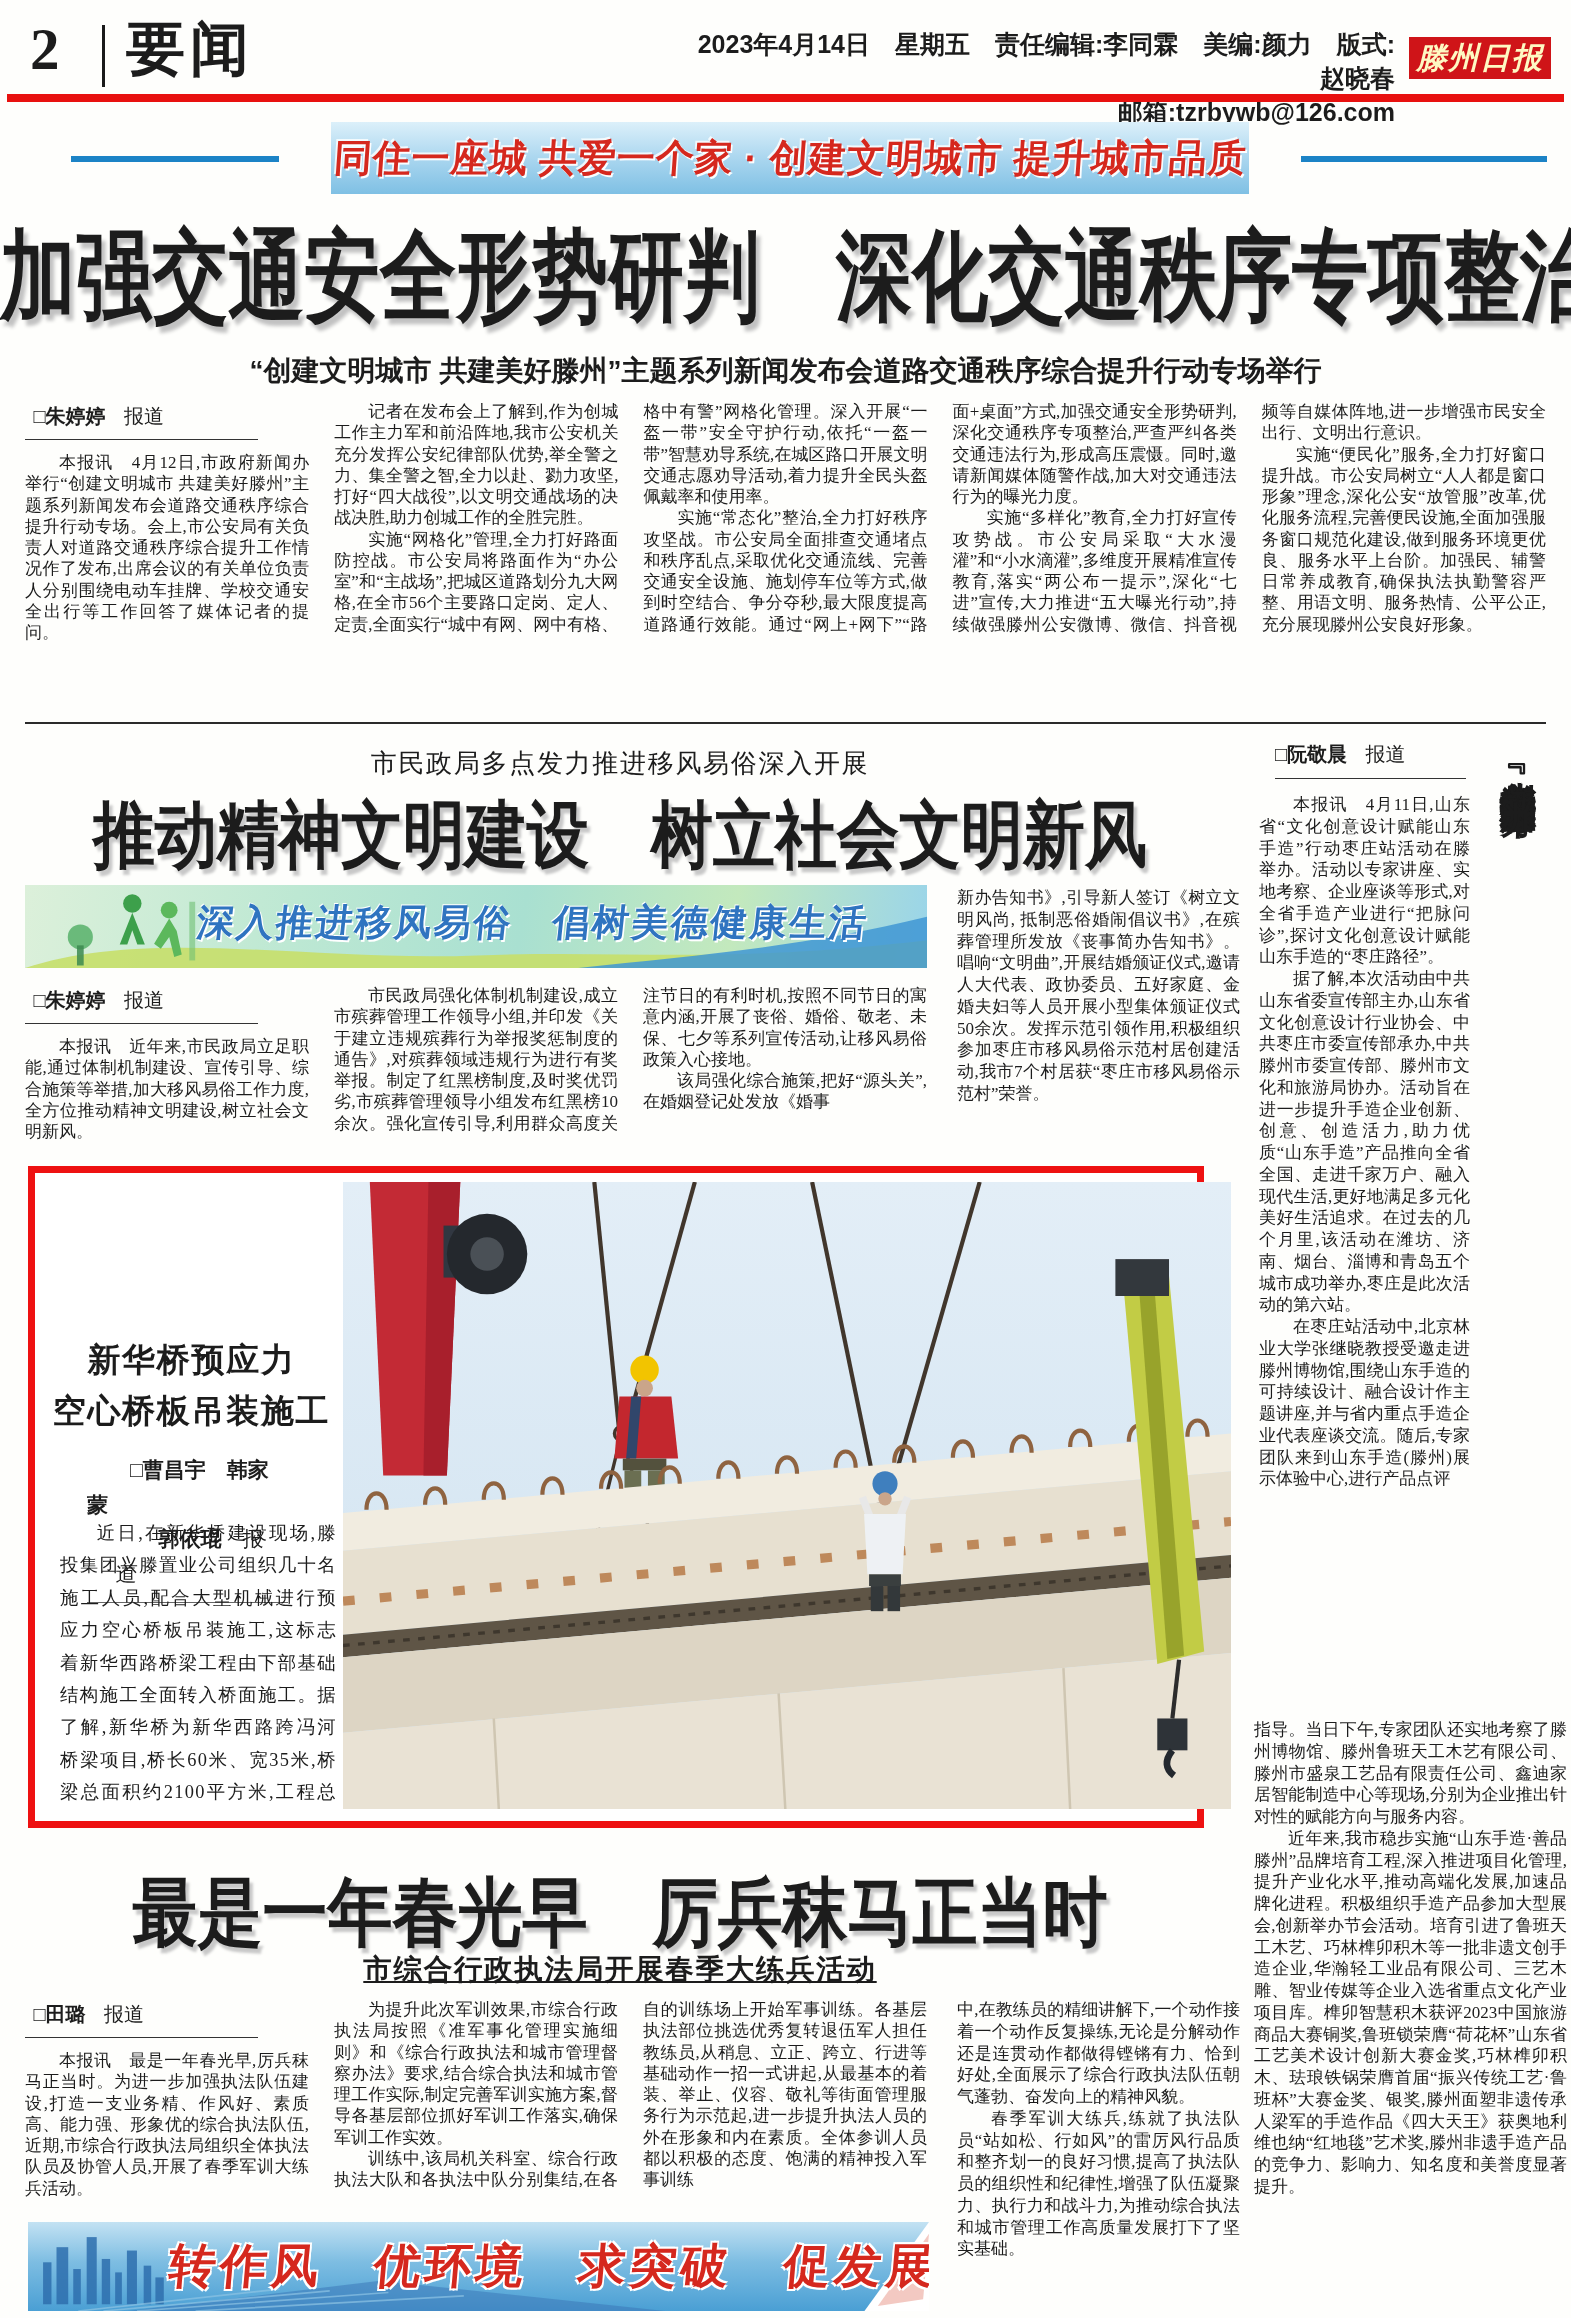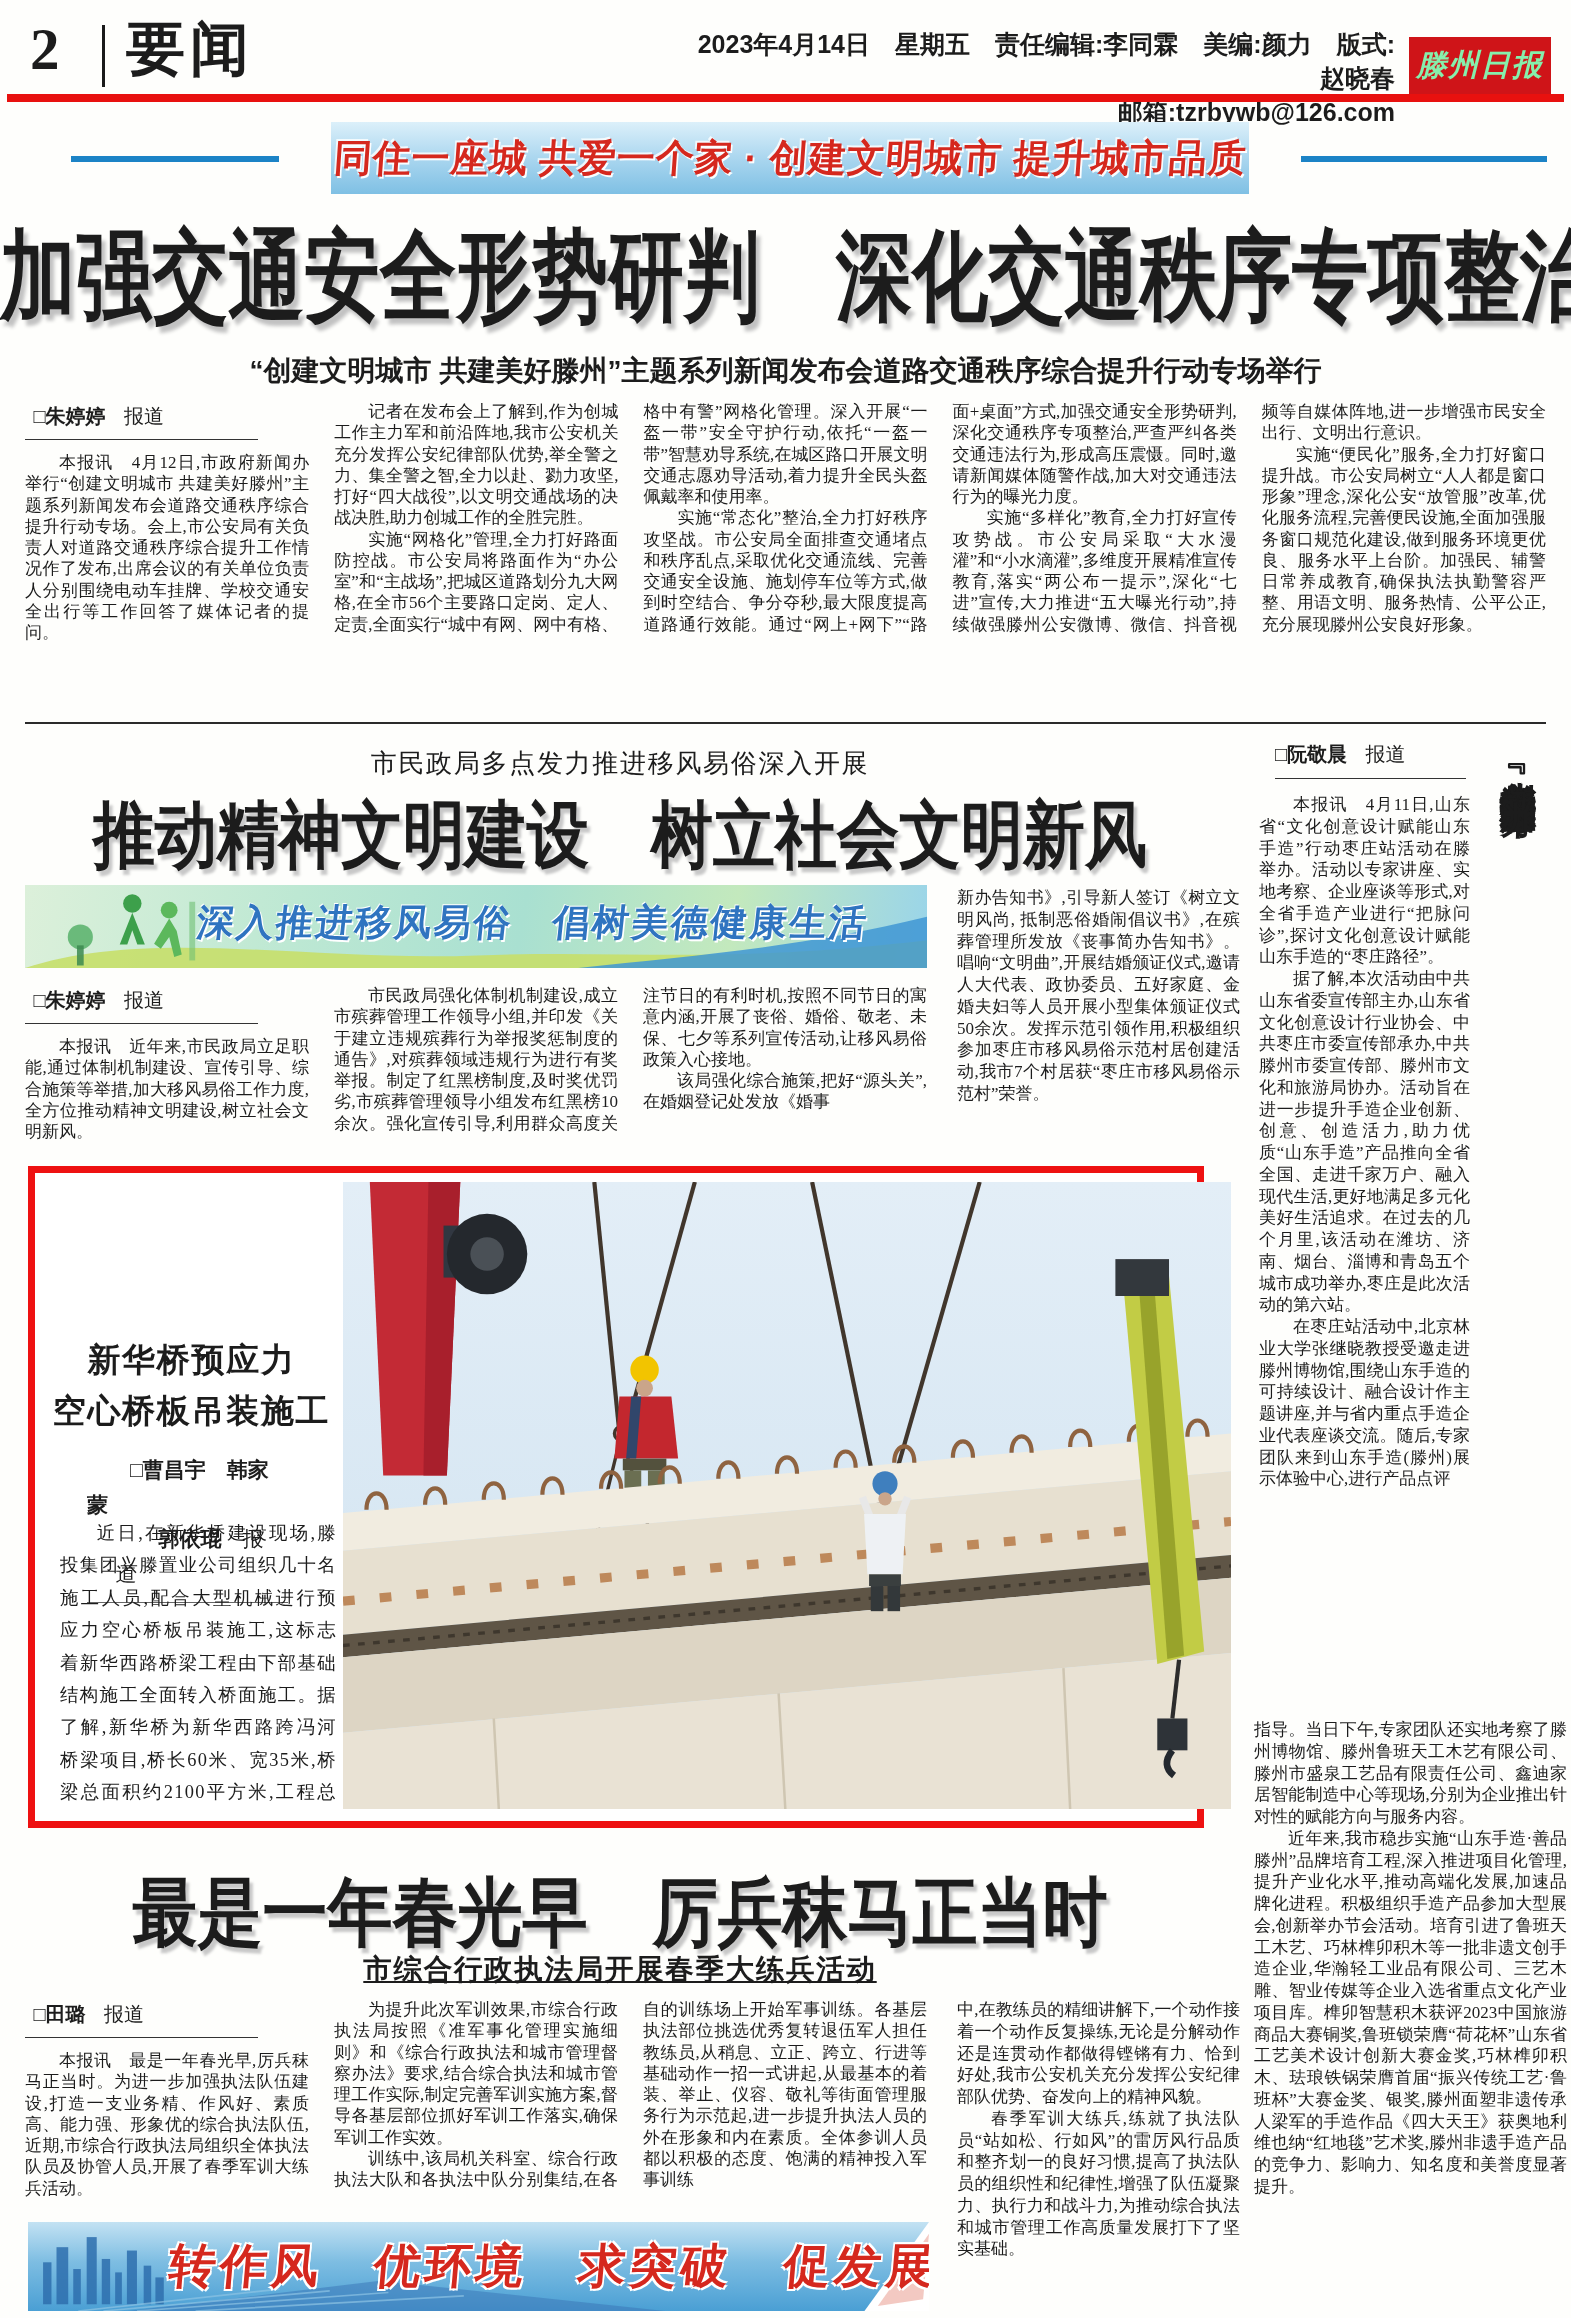--- a/index.html
+++ b/index.html
@@ -7,22 +7,22 @@
         font-family:"Liberation Serif",serif;color:#1c1c1c;overflow:hidden;margin:0 auto;}
   .page *{box-sizing:border-box;}
 
   
   .hdr-num{position:absolute;left:30px;top:15px;font-size:59px;font-weight:bold;}
   .hdr-div{position:absolute;left:102px;top:25px;width:2.5px;height:62px;background:#1a1a1a;}
   .hdr-sec{position:absolute;left:126px;top:10px;font-size:59px;font-weight:900;
            font-family:"Liberation Sans",sans-serif;letter-spacing:5px;}
   .hdr-info{position:absolute;left:687px;top:27px;width:708px;text-align:right;
             font-family:"Liberation Sans",sans-serif;font-weight:bold;font-size:25px;line-height:34px;}
-  .masthead{position:absolute;left:1409px;top:37px;width:142px;height:57px;background:#cf1418;
-            color:#86efac;display:flex;align-items:center;justify-content:center;
+  .masthead{position:absolute;left:1409px;top:37px;width:142px;height:42px;background:#cf1418;
+            color:#fef9c3;display:flex;align-items:center;justify-content:center;
             font-size:30px;font-style:italic;font-weight:bold;letter-spacing:1.7px;transform:none;}
   .hdr-rule{position:absolute;left:6.7px;top:94px;width:1557px;height:7.5px;background:#e8110f;}
 
   
   .side-line{position:absolute;top:156px;height:5.9px;background:#1c83c6;}
   .sl-left{left:71px;width:208px;}
   .sl-right{left:1301px;width:246px;}
   .civic{position:absolute;left:331px;top:122px;width:918px;height:72px;
          background:linear-gradient(180deg,#dcf0fa 0%,#a6d4ee 55%,#7fc0e4 100%);
          display:flex;align-items:center;justify-content:center;overflow:hidden;}
@@ -283,21 +283,21 @@
       <span class="byl-name">□田璐</span>
       <span class="byl-label">报道</span>
     </div>
     <div>
         <p class="para">本报讯　最是一年春光早,厉兵秣马正当时。为进一步加强执法队伍建设,打造一支业务精、作风好、素质高、能力强、形象优的综合执法队伍,近期,市综合行政执法局组织全体执法队员及协管人员,开展了春季军训大练兵活动。</p>
         <p class="para">为提升此次军训效果,市综合行政执法局按照《准军事化管理实施细则》和《综合行政执法和城市管理督察办法》要求,结合综合执法和城市管理工作实际,制定完善军训实施方案,督导各基层部位抓好军训工作落实,确保军训工作实效。</p>
         <p class="para">训练中,该局机关科室、综合行政执法大队和各执法中队分别集结,在各自的训练场上开始军事训练。各基层执法部位挑选优秀复转退伍军人担任教练员,从稍息、立正、跨立、行进等基础动作一招一式讲起,从最基本的着装、举止、仪容、敬礼等街面管理服务行为示范起,进一步提升执法人员的外在形象和内在素质。全体参训人员都以积极的态度、饱满的精神投入军事训练</p>
       </div>
   </div>
   <div class="drill-right cont">
-      <p class="para">中,在教练员的精细讲解下,一个动作接着一个动作反复操练,无论是分解动作还是连贯动作都做得铿锵有力、恰到好处,我市公安机关充分发挥公安纪律部队优势、奋发向上的精神风貌。</p>
+      <p class="para">中,在教练员的精细讲解下,一个动作接着一个动作反复操练,无论是分解动作还是连贯动作都做得铿锵有力、恰到好处,全面展示了综合行政执法队伍朝气蓬勃、奋发向上的精神风貌。</p>
       <p class="para">春季军训大练兵,练就了执法队员“站如松、行如风”的雷厉风行品质和整齐划一的良好习惯,提高了执法队员的组织性和纪律性,增强了队伍凝聚力、执行力和战斗力,为推动综合执法和城市管理工作高质量发展打下了坚实基础。</p>
     </div>
 
   <div class="slogan">
     <svg class="slogan-art" viewBox="0 0 1075 106" preserveAspectRatio="none">
       <g fill="#2e6fae" opacity="0.85">
         <rect x="18" y="48" width="10" height="50"></rect>
           <rect x="34" y="30" width="14" height="68"></rect>
         <rect x="54" y="56" width="9" height="42"></rect>
           <rect x="70" y="18" width="12" height="80"></rect>

